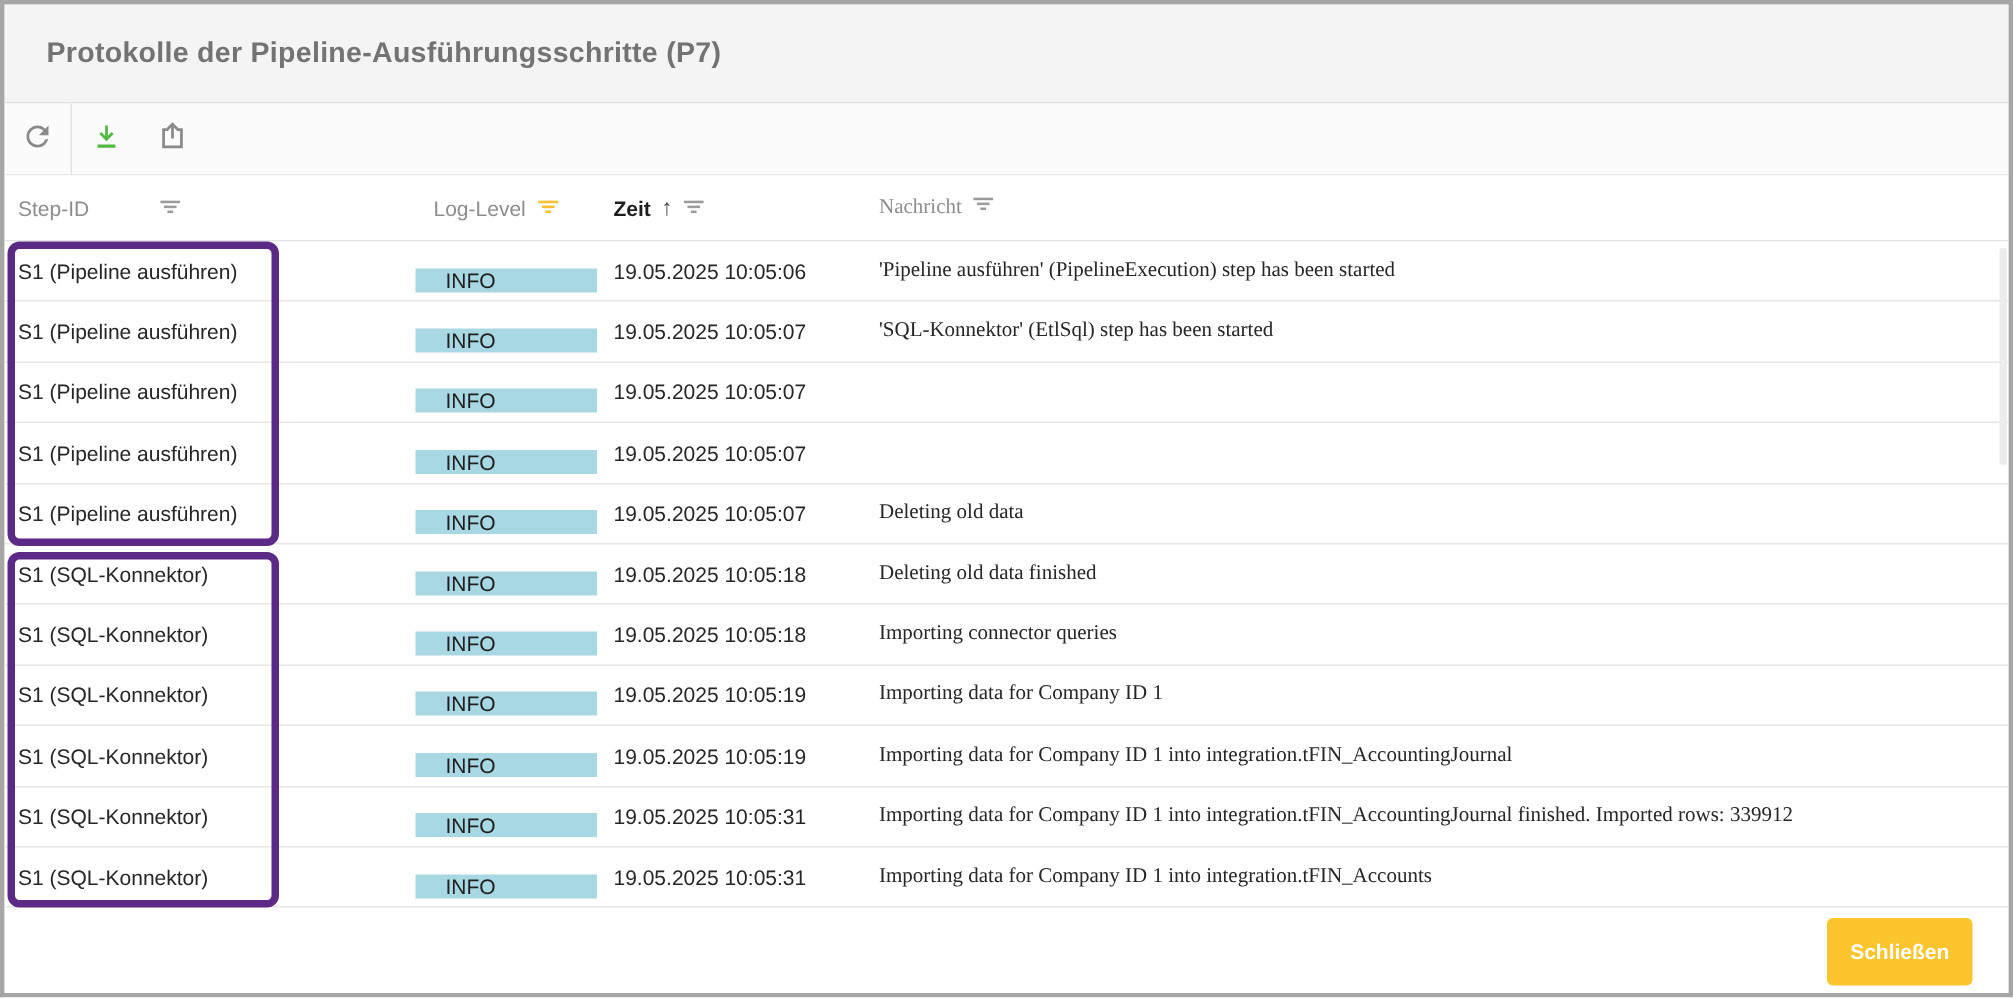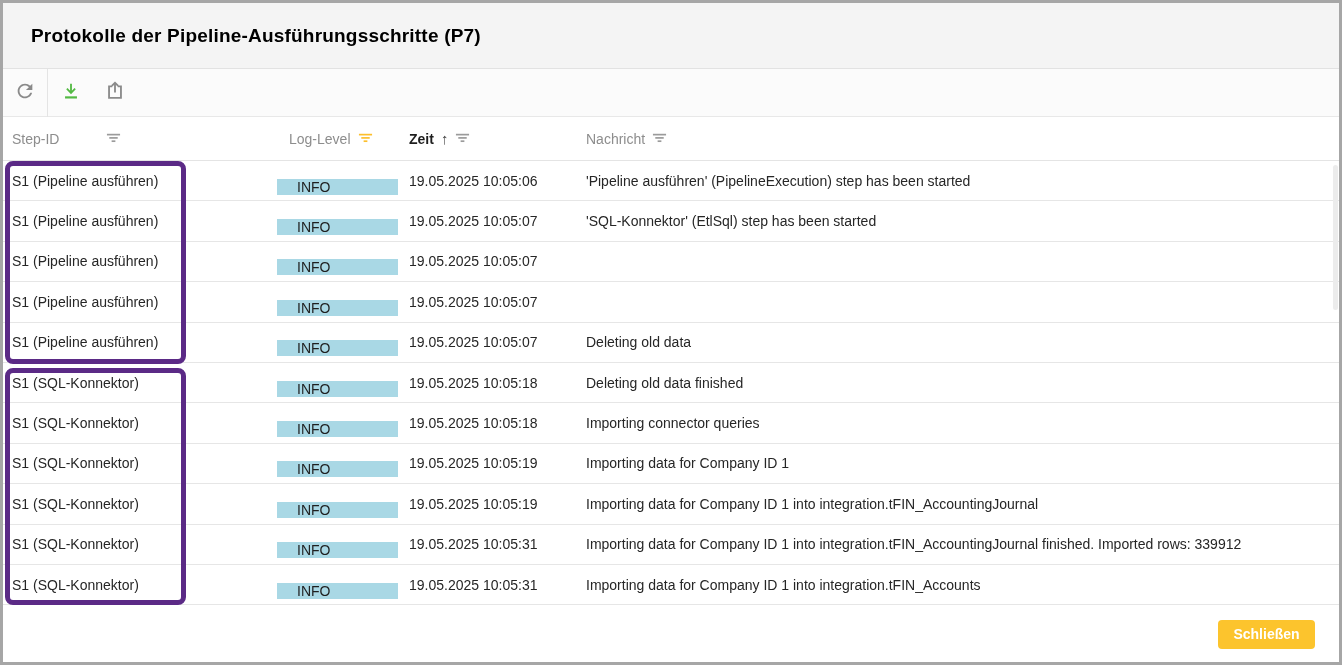--- a/index.html
+++ b/index.html
@@ -14,21 +14,21 @@
     display: flex; flex-direction: column;
   }
   
   .titlebar {
     height: 66px; flex: 0 0 66px;
     background: #f4f4f4;
     border-bottom: 1px solid #e2e2e2;
     display: flex; align-items: center;
     padding-left: 28px; box-sizing: border-box;
   }
-  .title-text { font-size: 19px; font-weight: 700; color: #000000; letter-spacing: .2px; }
+  .title-text { font-size: 19px; font-weight: 700; color: #737373; letter-spacing: .2px; }
 
   
   .toolbar {
     height: 48px; flex: 0 0 48px;
     background: #fbfbfb;
     border-bottom: 1px solid #e8e8e8;
     display: flex; align-items: center;
     box-sizing: border-box;
   }
   .tb-btn {
@@ -57,21 +57,21 @@
   .header-cell .filter-icon { color: #9b9b9b; flex: 0 0 auto; }
   .header-cell .filter-icon.active { color: var(--filter-active-amber, #fcbf2d); }
   .sort-arrow { color: #4a4a4a; font-size: 15px; font-weight: 400; }
   .col-time .col-label { color: #1e1e1e; font-weight: 700; }
 
   
   .col-step  { width: 274px; padding-left: 9px;  box-sizing: border-box; gap: 47px; }
   .col-level { width: 121px; box-sizing: border-box; }
   .grid-header .col-level { padding-left: 12px; }
   .col-time  { width: 188px; padding-left: 11px; box-sizing: border-box; }
-  .col-msg   { flex: 1; padding-right: 10px; box-sizing: border-box; overflow: hidden; white-space: nowrap; }
+  .col-msg   { flex: 1; padding-right: 10px; box-sizing: border-box; overflow: hidden; white-space: nowrap; font-family: Liberation Serif, serif; }
 
   
   .grid-body { position: relative; flex: 0 0 445px; background: #fff; }
   .row {
     display: flex; align-items: stretch;
     height: 40.4px; box-sizing: border-box;
     border-bottom: 1px solid #e6e6e6;
     font-size: 14px; color: #262626;
   }
   .cell { display: flex; align-items: center; }
@@ -102,21 +102,21 @@
   
   .footer {
     flex: 1;
     display: flex; align-items: center; justify-content: flex-end;
     padding-right: 24px; box-sizing: border-box; background: #fff;
   }
   .close-btn {
     background: var(--close-button-bg, #fcc42d);
     color: #fff; font-weight: 700; font-size: 14px;
     border: none; border-radius: 4px;
-    width: 97px; height: 29px; cursor: pointer;
+    width: 97px; height: 45px; cursor: pointer;
     font-family: inherit;
   }
 </style>
 </head>
 <body>
 
 <div class="window">
 
   <div class="titlebar">
     <div class="title-text">Protokolle der Pipeline-Ausführungsschritte (P7)</div>

